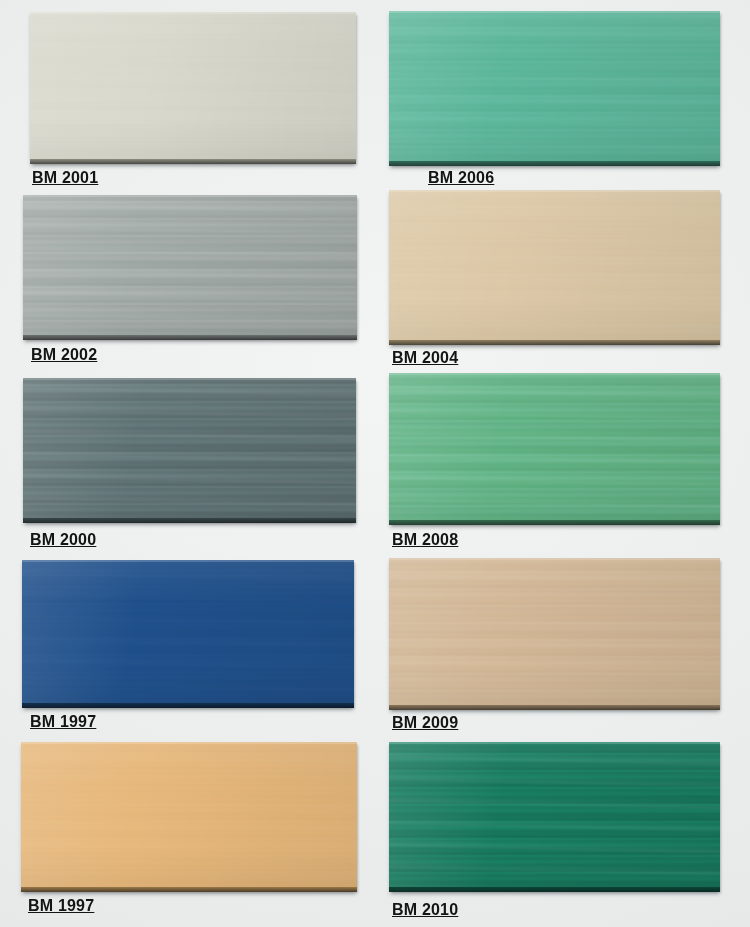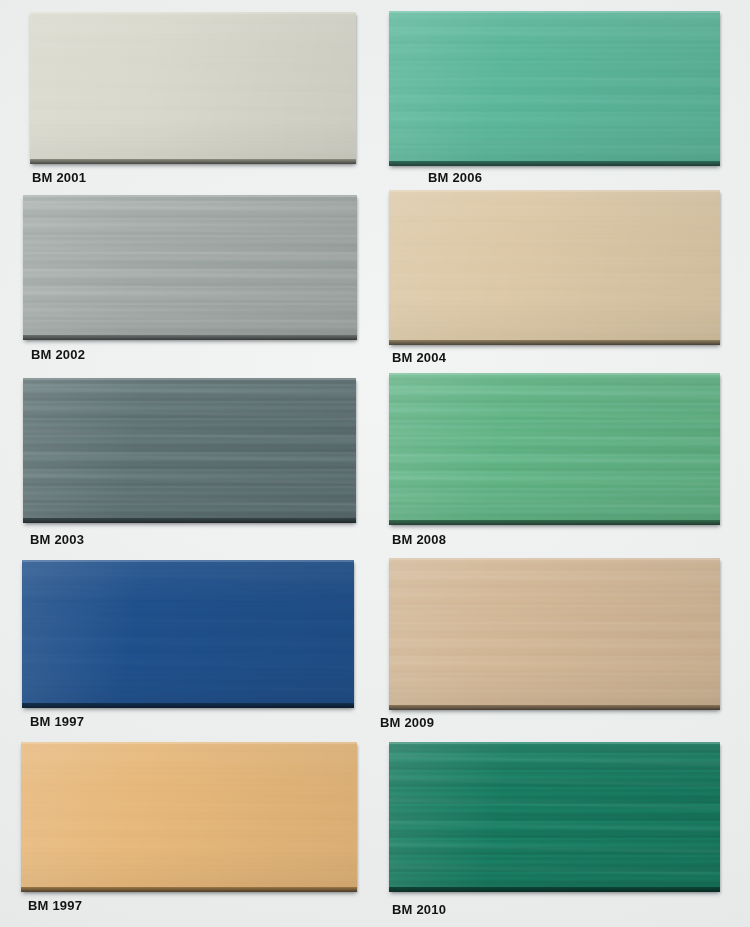--- a/index.html
+++ b/index.html
@@ -90,26 +90,27 @@
     background: linear-gradient(180deg, rgba(0,0,0,0.38), rgba(0,0,0,0.62));
   }
   .tile .hilite {
     position: absolute;
     left: 0; right: 0; top: 0;
     height: 2px;
     background: rgba(255,255,255,0.18);
   }
   .label {
     position: absolute;
-    font-size: 13px;
+    font-size: 16px;
     font-weight: bold;
     color: #141414;
     letter-spacing: 0.2px;
     white-space: nowrap;
     line-height: 13px;
+    text-decoration: underline;
   }
   
   .tex-soft  .streak  { opacity: .18; }
   .tex-soft  .streak2 { opacity: .12; }
   .tex-med   .streak  { opacity: .45; }
   .tex-med   .streak2 { opacity: .26; }
   .tex-heavy .streak  { opacity: .80; }
   .tex-heavy .streak2 { opacity: .52; }
 </style>
 </head>
@@ -163,21 +164,21 @@
     </div>
     <div class="sample">
       <div class="tile tex-heavy" style="position: absolute; left: 23px; top: 378px; width: 333px; height: 145px;">
         <div class="base" style="background: rgb(95, 114, 116);"></div>
         <div class="streak"></div>
         <div class="streak2"></div>
         <div class="wash"></div>
         <div class="hilite"></div>
         <div class="slab-edge" style="background: linear-gradient(rgb(55, 70, 74), rgba(0, 0, 0, 0.65));"></div>
       </div>
-      <div class="label" style="left: 30px; top: 533px;">BM 2003</div>
+      <div class="label" style="left: 30px; top: 533px;">BM 2000</div>
     </div>
     <div class="sample">
       <div class="tile tex-heavy" style="position: absolute; left: 389px; top: 373px; width: 331px; height: 152px;">
         <div class="base" style="background: rgb(98, 180, 134);"></div>
         <div class="streak"></div>
         <div class="streak2"></div>
         <div class="wash"></div>
         <div class="hilite"></div>
         <div class="slab-edge" style="background: linear-gradient(rgb(51, 107, 78), rgba(0, 0, 0, 0.65));"></div>
       </div>
@@ -196,21 +197,21 @@
     </div>
     <div class="sample">
       <div class="tile tex-med" style="position: absolute; left: 389px; top: 558px; width: 331px; height: 152px;">
         <div class="base" style="background: rgb(211, 184, 151);"></div>
         <div class="streak"></div>
         <div class="streak2"></div>
         <div class="wash"></div>
         <div class="hilite"></div>
         <div class="slab-edge" style="background: linear-gradient(rgb(138, 117, 89), rgba(0, 0, 0, 0.65));"></div>
       </div>
-      <div class="label" style="left: 380px; top: 716px;">BM 2009</div>
+      <div class="label" style="left: 392px; top: 716px;">BM 2009</div>
     </div>
     <div class="sample">
       <div class="tile tex-soft" style="position: absolute; left: 21px; top: 742px; width: 336px; height: 150px;">
         <div class="base" style="background: rgb(231, 184, 123);"></div>
         <div class="streak"></div>
         <div class="streak2"></div>
         <div class="wash"></div>
         <div class="hilite"></div>
         <div class="slab-edge" style="background: linear-gradient(rgb(155, 120, 70), rgba(0, 0, 0, 0.65));"></div>
       </div>

